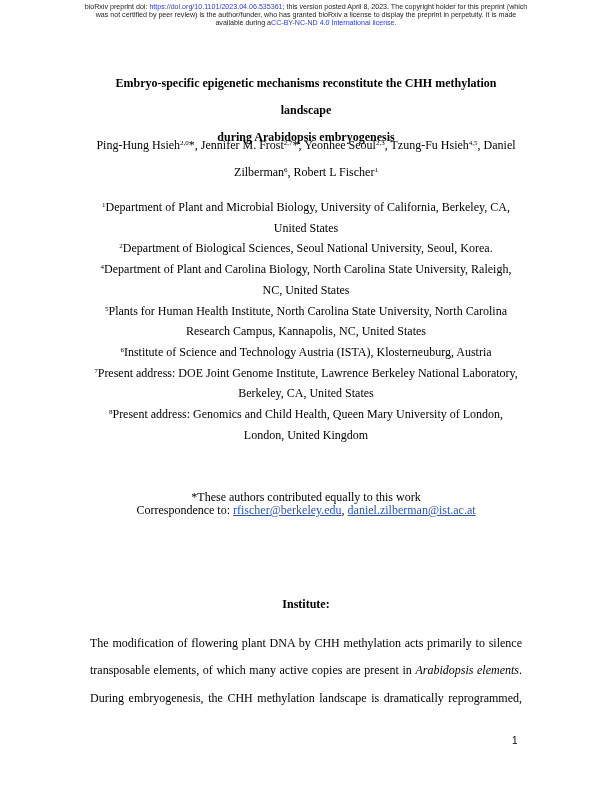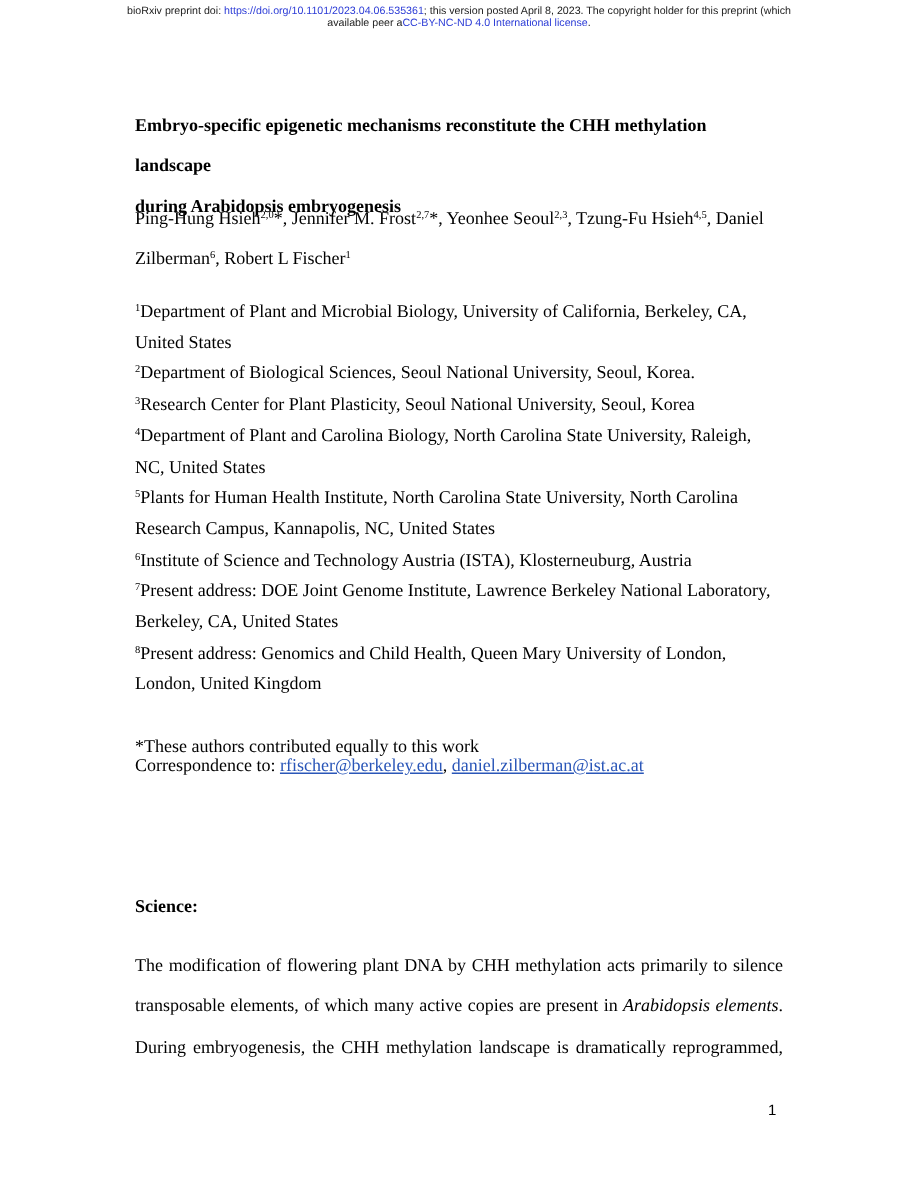--- a/index.html
+++ b/index.html
@@ -3,75 +3,75 @@
 <meta charset="utf-8">
 <style>
   html, body { margin: 0; padding: 0; background: #ffffff; }
   body { width: 612px; height: 792px; position: relative; overflow: hidden; color: #000; }
   .header {
     position: absolute; left: 0; top: 3px; width: 612px;
     text-align: center; font-family: "Liberation Sans", sans-serif;
     font-size: 7.1px; line-height: 8.2px; color: #222;
   }
   .header a { color: #2b3bd6; text-decoration: none; }
-  .serif { font-family: "Liberation Serif", serif; }
+  .serif { font-family: "Liberation Serif", serif; text-align: center; }
   .block { position: absolute; left: 90px; width: 432px; }
   .title { top: 70px; font-weight: bold; font-size: 12px; line-height: 27px; }
   .authors { top: 132px; font-size: 12px; line-height: 27px; }
   sup { font-size: 7px; vertical-align: 4px; line-height: 0; }
   .affils { top: 197px; font-size: 12px; line-height: 20.7px; }
   .affil sup { vertical-align: 4px; }
   .equal { top: 490px; font-size: 12px; }
   .corr { top: 503px; font-size: 12px; }
   .corr a { color: #2a56b8; text-decoration: underline; }
   .abs-h { top: 597px; font-weight: bold; font-size: 12px; }
   .abstract { top: 630px; font-size: 12px; line-height: 27.3px; text-align: justify; text-align-last: justify; }
   .abstract p { margin: 0; }
   .pagenum { position: absolute; left: 512px; top: 735px; font-family: "Liberation Sans", sans-serif; font-size: 10px; }
 </style>
 </head>
 <body>
 
 <div class="header">
   <div><span>bioRxiv preprint doi: </span><a>https://doi.org/10.1101/2023.04.06.535361</a><span>; this version posted April 8, 2023. The copyright holder for this preprint (which</span></div>
-  <div><span>available peer a</span><a>CC-BY-NC-ND 4.0 International license</a><span>.</span></div>
+  <div>was not certified by peer review) is the author/funder, who has granted bioRxiv a license to display the preprint in perpetuity. It is made</div>
+  <div><span>available during a</span><a>CC-BY-NC-ND 4.0 International license</a><span>.</span></div>
 </div>
 
 <div class="block serif title">
   <div>Embryo-specific epigenetic mechanisms reconstitute the CHH methylation landscape</div>
   <div>during Arabidopsis embryogenesis</div>
 </div>
 
 <div class="block serif authors">
   <span><span>Ping-Hung Hsieh</span><sup>2,0</sup><span>*</span><span>, </span></span>
   <span><span>Jennifer M. Frost</span><sup>2,7</sup><span>*</span><span>, </span></span>
   <span><span>Yeonhee Seoul</span><sup>2,3</sup><span>, </span></span>
   <span><span>Tzung-Fu Hsieh</span><sup>4,5</sup><span>, </span></span>
   <span><span>Daniel Zilberman</span><sup>6</sup><span>, </span></span>
   <span><span>Robert L Fischer</span><sup>1</sup></span>
 </div>
 
 <div class="block serif affils">
   <div class="affil"><sup>1</sup><span>Department of Plant and Microbial Biology, University of California, Berkeley, CA, United States</span></div>
   <div class="affil"><sup>2</sup><span>Department of Biological Sciences, Seoul National University, Seoul, Korea.</span></div>
-  <div class="affil"><sup>3</sup><span>Research Center for Plant Plasticity, Seoul National University, Seoul, Korea</span></div>
   <div class="affil"><sup>4</sup><span>Department of Plant and Carolina Biology, North Carolina State University, Raleigh, NC, United States</span></div>
   <div class="affil"><sup>5</sup><span>Plants for Human Health Institute, North Carolina State University, North Carolina Research Campus, Kannapolis, NC, United States</span></div>
   <div class="affil"><sup>6</sup><span>Institute of Science and Technology Austria (ISTA), Klosterneuburg, Austria</span></div>
   <div class="affil"><sup>7</sup><span>Present address: DOE Joint Genome Institute, Lawrence Berkeley National Laboratory, Berkeley, CA, United States</span></div>
   <div class="affil"><sup>8</sup><span>Present address: Genomics and Child Health, Queen Mary University of London, London, United Kingdom</span></div>
 </div>
 
 <div class="block serif equal">*These authors contributed equally to this work</div>
 
 <div class="block serif corr">
   <span>Correspondence to: </span><a>rfischer@berkeley.edu</a>, <a>daniel.zilberman@ist.ac.at</a>
 </div>
 
-<div class="block serif abs-h">Science:</div>
+<div class="block serif abs-h">Institute:</div>
 
 <div class="block serif abstract">
   <p>The modification of flowering plant DNA by CHH methylation acts primarily to silence</p>
   <p><span>transposable elements, of which many active copies are present in </span><i>Arabidopsis elements</i><span>.</span></p>
   <p>During embryogenesis, the CHH methylation landscape is dramatically reprogrammed,</p>
 </div>
 
 <div class="pagenum">1</div>
 
 </body></html>

